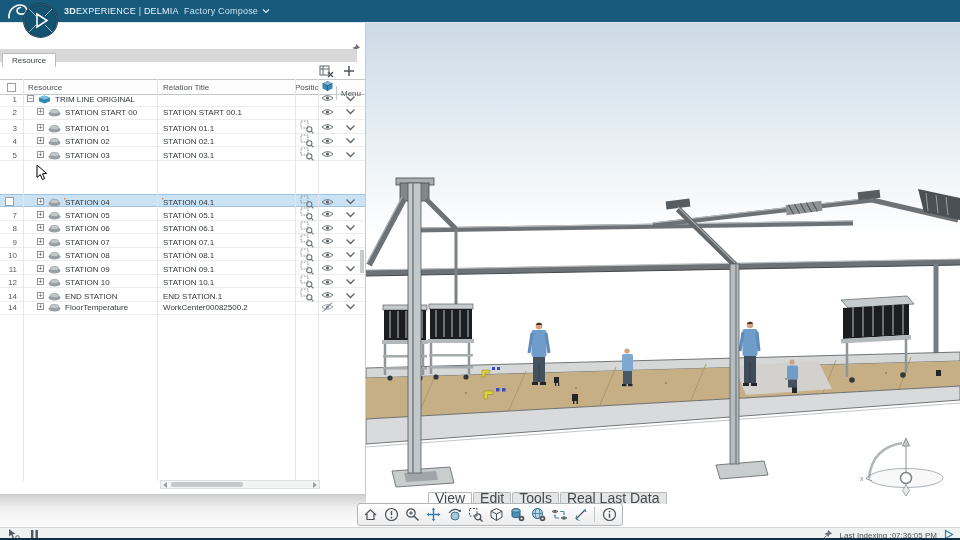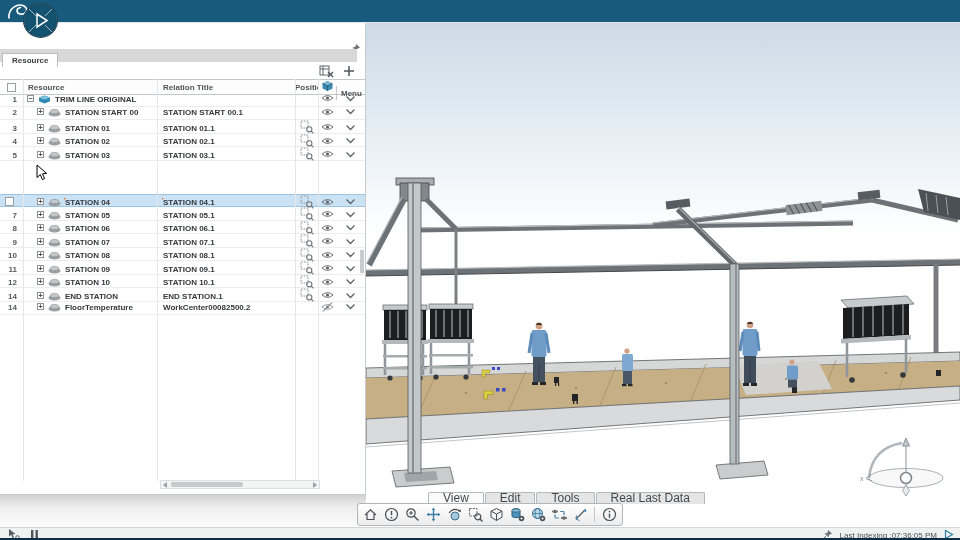--- a/index.html
+++ b/index.html
@@ -20,21 +20,21 @@
   .search-pill input{flex:1;background:transparent;border:none;outline:none;color:#e7f3f8;
                font-size:8.5px;padding:0 4px 0 9px;font-family:"Liberation Sans",sans-serif;}
   .search-pill input::placeholder{color:#b9d8e6;}
   .search-pill .mag{margin-right:5px;display:flex;}
   .tag-btn{position:absolute;left:557px;top:4px;display:flex;}
   .topbar-actions{position:absolute;right:8px;top:0;height:22px;display:flex;align-items:center;gap:9px;}
   .tb-act{display:flex;align-items:center;justify-content:center;cursor:default;}
   .tb-divider{width:1px;height:12px;background:rgba(255,255,255,.55);}
   
   .panel{position:absolute;left:0;top:23px;width:365px;height:471px;background:#fff;
-         border-right:1px solid #c6cbce;border-bottom:1px solid #c6cbce;z-index:20;font-weight:bold;}
+         border-right:1px solid #c6cbce;border-bottom:1px solid #c6cbce;z-index:20;}
   .panel-pin{position:absolute;right:4px;top:17px;}
   .tabstrip{position:absolute;left:0;top:26px;width:357px;height:13px;background:#d8d8d8;}
   .tab{display:inline-block;height:13px;line-height:13px;background:#fff;border:1px solid #b9bdbf;
        border-bottom:none;padding:0 9px;font-size:8px;color:#3a3f42;margin-left:2px;}
   .table-tools{position:absolute;top:41px;right:10px;display:flex;gap:9px;align-items:center;}
   .thead,.trow{display:grid;grid-template-columns:23px 134px 138px 23px 18px 29px;align-items:center;}
   .thead{position:absolute;left:0;top:56px;width:365px;height:14px;background:#fdfdfd;
          border-top:1px solid #c4c8ca;border-bottom:1px solid #c4c8ca;font-size:8px;color:#4e5357;}
   .thead .cell{overflow:hidden;white-space:nowrap;}
   .cb{width:7px;height:7px;border:1px solid #9aa0a5;background:#fff;display:inline-block;}
@@ -69,22 +69,22 @@
   .vscroll-thumb{position:absolute;right:1px;top:227px;width:4px;height:23px;background:#c9cccf;}
   .below-panel{position:absolute;left:0;top:494px;width:366px;height:34px;
            background:linear-gradient(#cfcfcf,#efefef 40%,#fdfdfd);z-index:5;}
   
   .viewport{position:absolute;left:366px;top:23px;width:594px;height:505px;z-index:1;overflow:hidden;}
   .viewport svg.scene{display:block;}
   
   .cursor{position:absolute;left:36px;top:164px;z-index:60;pointer-events:none;}
   
   .btm-tabs{position:absolute;left:428px;top:492px;display:flex;z-index:30;}
-  .vtab{background:#e5e5e5;border:1px solid #b5b9bb;border-bottom:none;padding:0 14px;height:11px;
-        line-height:11px;font-size:12px;color:#44494d;border-radius:2px 2px 0 0;margin-right:1px;}
+  .vtab{background:#e5e5e5;border:1px solid #b5b9bb;border-bottom:none;padding:0 6px;height:11px;
+        line-height:11px;font-size:14px;color:#44494d;border-radius:2px 2px 0 0;margin-right:1px;}
   .vtab.active{background:#fbfbfb;}
   .btm-bar{position:absolute;left:357px;top:503px;width:266px;height:23px;z-index:30;
         background:linear-gradient(#ffffff,#ececec);border:1px solid #b2b6b8;border-radius:3px;
         display:flex;align-items:center;padding:0 3px;box-sizing:border-box;gap:1px;}
   .tbtn{width:20px;height:20px;display:flex;align-items:center;justify-content:center;}
   .tb-sep{width:1px;height:15px;background:#c3c6c8;margin:0 3px;}
   
   .statusbar{position:absolute;left:0;top:527px;width:960px;height:11px;background:#f0f1f1;
         border-top:1px solid #d4d6d7;z-index:35;font-size:8px;color:#4c5155;}
   .sb-left{position:absolute;left:8px;top:0;height:11px;display:flex;align-items:center;gap:10px;}
@@ -101,20 +101,23 @@
       </svg>
   </span>
   <span class="compass-widget">
     <svg width="37" height="37" viewBox="0 0 37 37">
       <circle cx="18.5" cy="18.5" r="16.5" fill="#14536f" stroke="#0b3850" stroke-width="2"></circle>
       <circle cx="18.5" cy="18.5" r="16.5" fill="none" stroke="rgba(255,255,255,.25)" stroke-width="0.8"></circle>
       <path d="M7 7 L14 14 M30 7 L23 14 M7 30 L14 23 M30 30 L23 23" stroke="rgba(255,255,255,.6)" stroke-width="1"></path>
       <polygon points="15,12 25,18.5 15,25" fill="none" stroke="#fff" stroke-width="1.5"></polygon>
     </svg>
   </span>
+  <span class="brand"><b>3D</b><span>EXPERIENCE</span><span class="dim"> | </span><span>DELMIA</span><span class="dim">  Factory Compose</span><span class="chev"><svg width="8" height="6" viewBox="0 0 8 6">
+          <path d="M1 1.5 L4 4.5 L7 1.5" fill="none" stroke="#dcecf3" stroke-width="1.2"></path>
+        </svg></span></span>
   </div>
   <div class="search-pill">
     <input type="text" placeholder="Search" style="">
     <span class="mag">
       <svg width="13" height="13" viewBox="0 0 13 13">
         <circle cx="5.5" cy="5.5" r="3.8" fill="none" stroke="#ecf5f9" stroke-width="1.3"></circle>
         <line x1="8.4" y1="8.4" x2="12" y2="12" stroke="#ecf5f9" stroke-width="1.3"></line>
       </svg>
     </span>
   </div>

